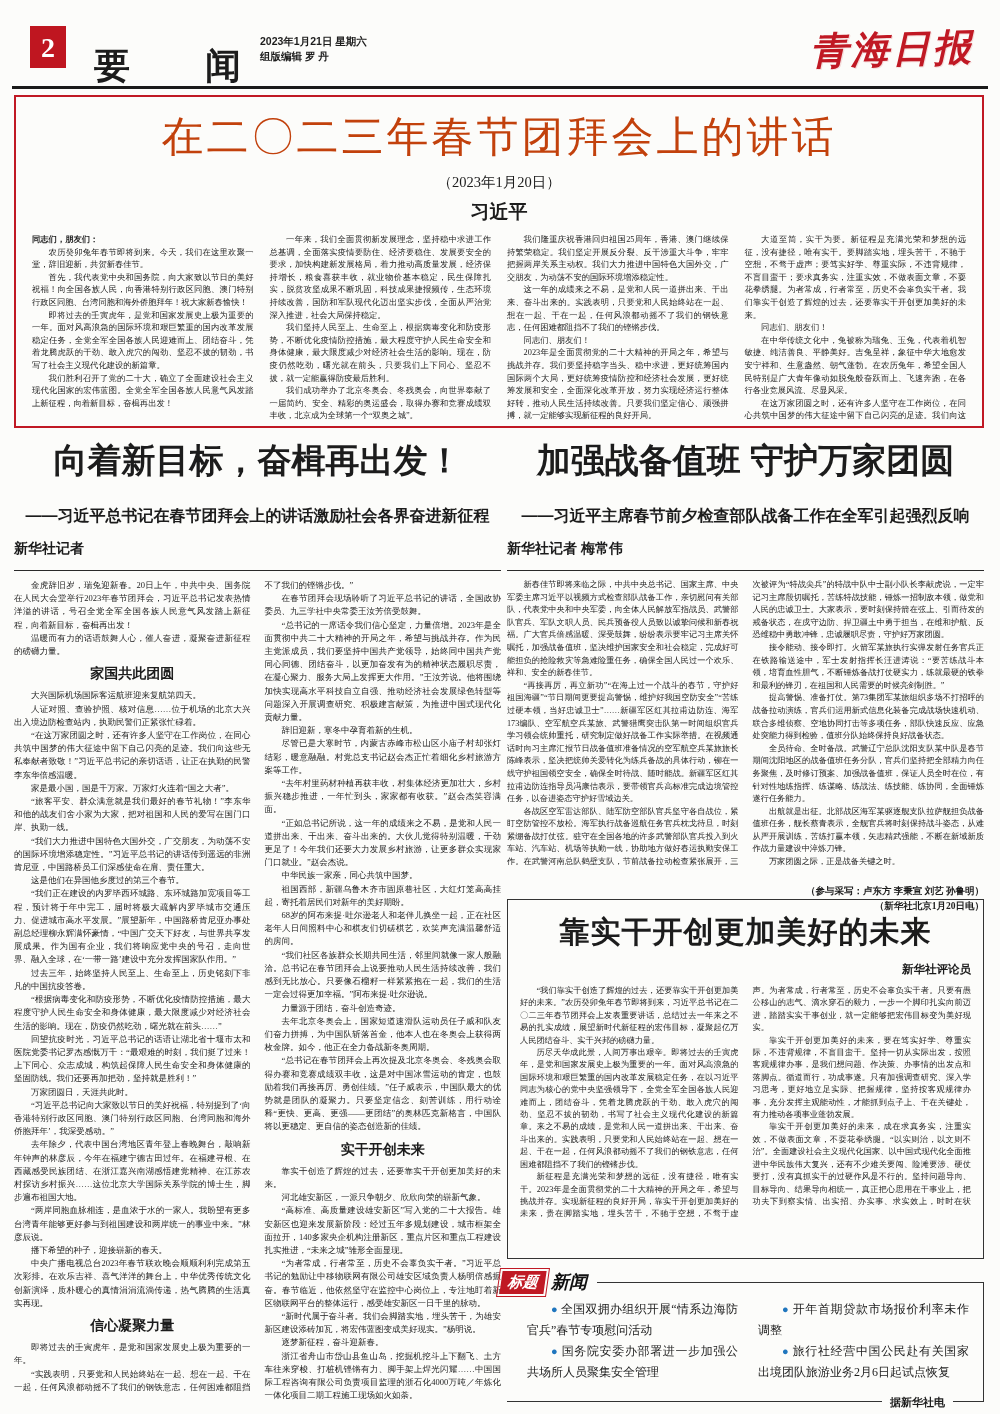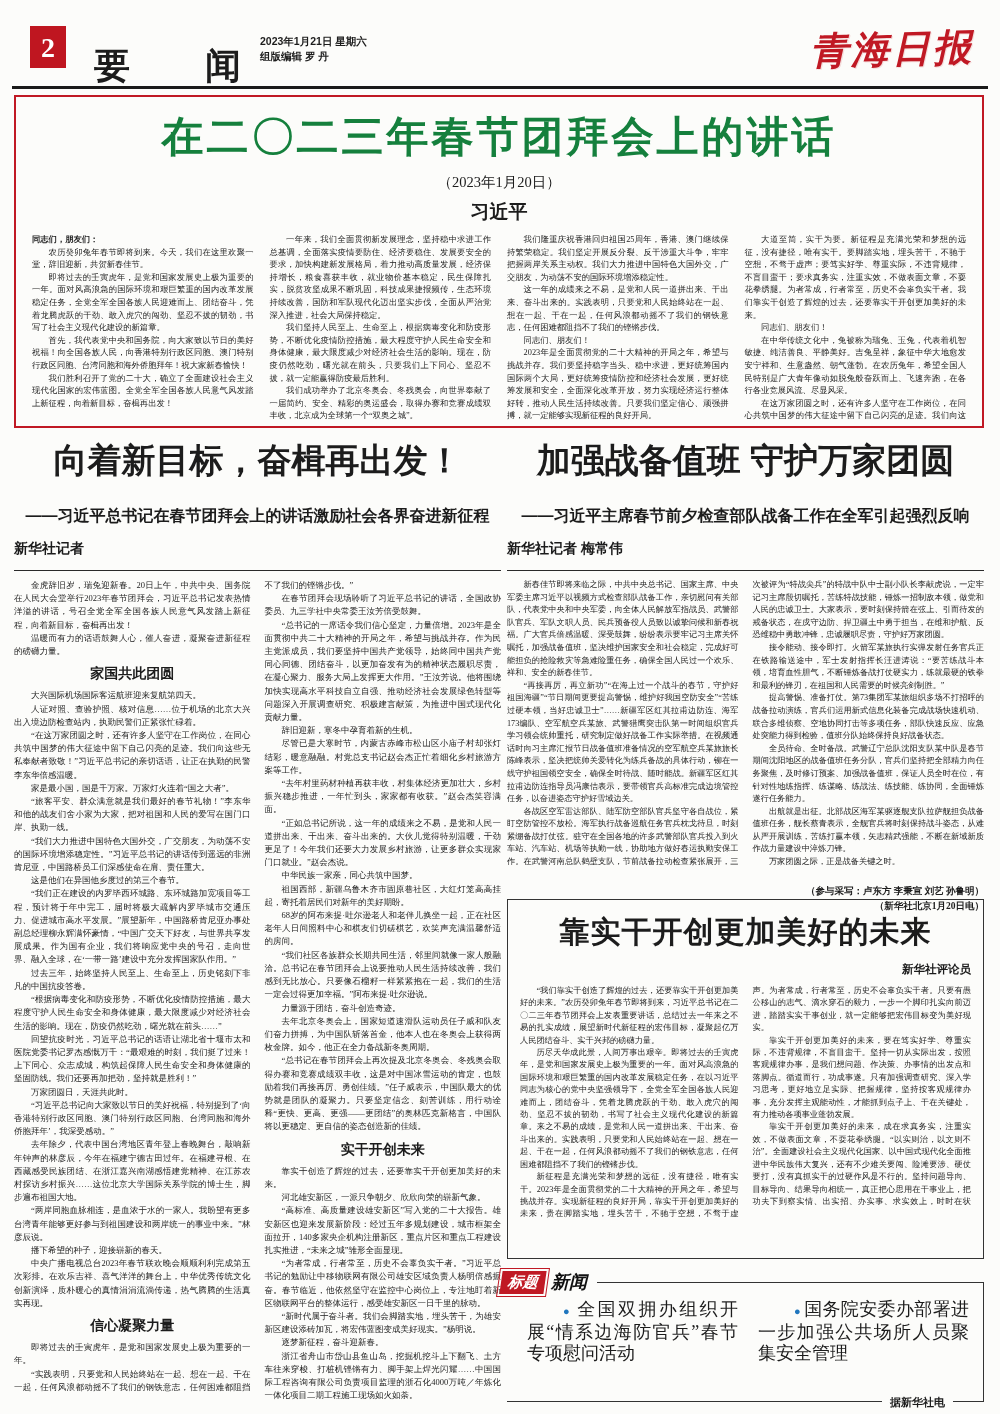--- a/index.html
+++ b/index.html
@@ -13,21 +13,21 @@
                  letter-spacing:4px;word-spacing:58px;font-family:"Liberation Serif",serif;}
   .date-block{position:absolute;left:232px;top:16px;font-size:10.5px;font-weight:bold;
               font-family:"Liberation Sans",sans-serif;line-height:15px;}
   .masthead-logo{position:absolute;right:2px;top:6px;color:#c01924;font-size:38px;font-weight:bold;
                  font-style:italic;letter-spacing:3px;transform:rotate(-1.5deg);
                  font-family:"DejaVu Serif",serif;text-shadow:1px 1px 0 #d96a6a33;}
   .header-rule{position:absolute;top:86px;left:12px;right:12px;height:3px;background:#1a1a1a;}
   
   .speech-box{position:absolute;top:95px;left:14px;width:970px;height:333px;border:2px solid #c01924;
               box-sizing:border-box;padding:8px 16px 6px;background:#fcfcfa;}
-  .speech-title{color:#15803d;font-size:42px;font-weight:700;text-align:center;letter-spacing:3px;
+  .speech-title{color:#c2410c;font-size:42px;font-weight:400;text-align:center;letter-spacing:3px;
                 margin:4px 0 2px;font-family:"Liberation Serif",serif;}
   .speech-date{text-align:center;font-size:14.5px;margin-top:8px;}
   .speech-author{text-align:center;font-size:19px;font-weight:bold;margin:7px 0 9px;}
   .speech-body{column-count:4;column-gap:16px;font-size:8.3px;line-height:12.6px;text-align:justify;
                height:192px;overflow:hidden;}
   .speech-body p,.article-body p,.article-body2 p,.commentary-body p{margin:0;text-indent:2em;}
   p.bold{font-weight:bold;text-indent:0;}
   
   .headline{font-size:34px;font-weight:900;text-align:center;letter-spacing:0px;
             font-family:"Liberation Sans","DejaVu Sans",sans-serif;line-height:40px;}
@@ -59,21 +59,21 @@
   .headlines-box{position:absolute;top:1282px;left:507px;width:477px;height:120px;
                  border-top:1.5px solid #333;border-right:1.5px solid #333;border-bottom:1.5px solid #333;
                  box-sizing:border-box;}
   .label-wrap{position:absolute;top:-13px;left:-6px;display:flex;align-items:center;gap:6px;
               background:#fcfcfa;padding:0 10px 0 0;}
   .label-red{background:#c01924;color:#fff;font-style:italic;font-weight:bold;font-size:15px;
              padding:2px 7px;transform:skewX(-8deg);outline:1px solid #c01924;outline-offset:2px;
              font-family:"Liberation Sans",sans-serif;}
   .label-black{font-size:18px;font-weight:900;font-style:italic;color:#111;
                font-family:"Liberation Sans",sans-serif;}
-  .news-list{column-count:2;column-gap:20px;padding:16px 14px 6px 20px;font-size:18px;
+  .news-list{column-count:2;column-gap:20px;padding:16px 14px 6px 20px;font-size:12px;
              line-height:21px;text-align:justify;height:88px;overflow:hidden;}
   .news-list p{margin:0;text-indent:2em;}
   .news-list p::before{content:"● ";color:#2076be;font-size:11px;}
   .source-tag{position:absolute;right:30px;bottom:-9px;background:#fcfcfa;padding:0 8px;
               font-weight:bold;font-size:11px;font-family:"Liberation Sans",sans-serif;}
 </style>
 </head>
 <body>
 
 <div class="page">
@@ -90,22 +90,22 @@
   <div class="header-rule"></div>
 
   <div class="speech-box">
     <div class="speech-title">在二〇二三年春节团拜会上的讲话</div>
     <div class="speech-date">（2023年1月20日）</div>
     <div class="speech-author">习近平</div>
     <div class="speech-body">
       <div>
           <p class="bold">同志们，朋友们：</p>
           <p>农历癸卯兔年春节即将到来。今天，我们在这里欢聚一堂，辞旧迎新，共贺新春佳节。</p>
+          <p>首先，我代表党中央和国务院，向大家致以节日的美好祝福！向全国各族人民，向香港特别行政区同胞、澳门特别行政区同胞、台湾同胞和海外侨胞拜年！祝大家新春愉快！</p>
           <p>即将过去的壬寅虎年，是党和国家发展史上极为重要的一年。面对风高浪急的国际环境和艰巨繁重的国内改革发展稳定任务，全党全军全国各族人民迎难而上、团结奋斗，凭着龙腾虎跃的干劲、敢入虎穴的闯劲、坚忍不拔的韧劲，书写了社会主义现代化建设的新篇章。</p>
-          <p>首先，我代表党中央和国务院，向大家致以节日的美好祝福！向全国各族人民，向香港特别行政区同胞、澳门特别行政区同胞、台湾同胞和海外侨胞拜年！祝大家新春愉快！</p>
           <p>我们胜利召开了党的二十大，确立了全面建设社会主义现代化国家的宏伟蓝图。全党全军全国各族人民意气风发踏上新征程，向着新目标，奋楫再出发！</p>
           <p>一年来，我们全面贯彻新发展理念，坚持稳中求进工作总基调，全面落实疫情要防住、经济要稳住、发展要安全的要求，加快构建新发展格局，着力推动高质量发展，经济保持增长，粮食喜获丰收，就业物价基本稳定，民生保障扎实，脱贫攻坚成果不断巩固，科技成果捷报频传，生态环境持续改善，国防和军队现代化迈出坚实步伐，全面从严治党深入推进，社会大局保持稳定。</p>
           <p>我们坚持人民至上、生命至上，根据病毒变化和防疫形势，不断优化疫情防控措施，最大程度守护人民生命安全和身体健康，最大限度减少对经济社会生活的影响。现在，防疫仍然吃劲，曙光就在前头，只要我们上下同心、坚忍不拔，就一定能赢得防疫最后胜利。</p>
           <p>我们成功举办了北京冬奥会、冬残奥会，向世界奉献了一届简约、安全、精彩的奥运盛会，取得办赛和竞赛成绩双丰收，北京成为全球第一个“双奥之城”。</p>
           <p>我们隆重庆祝香港回归祖国25周年，香港、澳门继续保持繁荣稳定。我们坚定开展反分裂、反干涉重大斗争，牢牢把握两岸关系主动权。我们大力推进中国特色大国外交，广交朋友，为动荡不安的国际环境增添稳定性。</p>
           <p>这一年的成绩来之不易，是党和人民一道拼出来、干出来、奋斗出来的。实践表明，只要党和人民始终站在一起、想在一起、干在一起，任何风浪都动摇不了我们的钢铁意志，任何困难都阻挡不了我们的铿锵步伐。</p>
           <p>同志们、朋友们！</p>
           <p>2023年是全面贯彻党的二十大精神的开局之年，希望与挑战并存。我们要坚持稳字当头、稳中求进，更好统筹国内国际两个大局，更好统筹疫情防控和经济社会发展，更好统筹发展和安全，全面深化改革开放，努力实现经济运行整体好转，推动人民生活持续改善。只要我们坚定信心、顽强拼搏，就一定能够实现新征程的良好开局。</p>
           <p>大道至简，实干为要。新征程是充满光荣和梦想的远征，没有捷径，唯有实干。要脚踏实地，埋头苦干，不驰于空想，不骛于虚声；要笃实好学、尊重实际，不违背规律，不盲目蛮干；要求真务实，注重实效，不做表面文章，不耍花拳绣腿。为者常成，行者常至，历史不会辜负实干者。我们靠实干创造了辉煌的过去，还要靠实干开创更加美好的未来。</p>
           <p>同志们、朋友们！</p>

